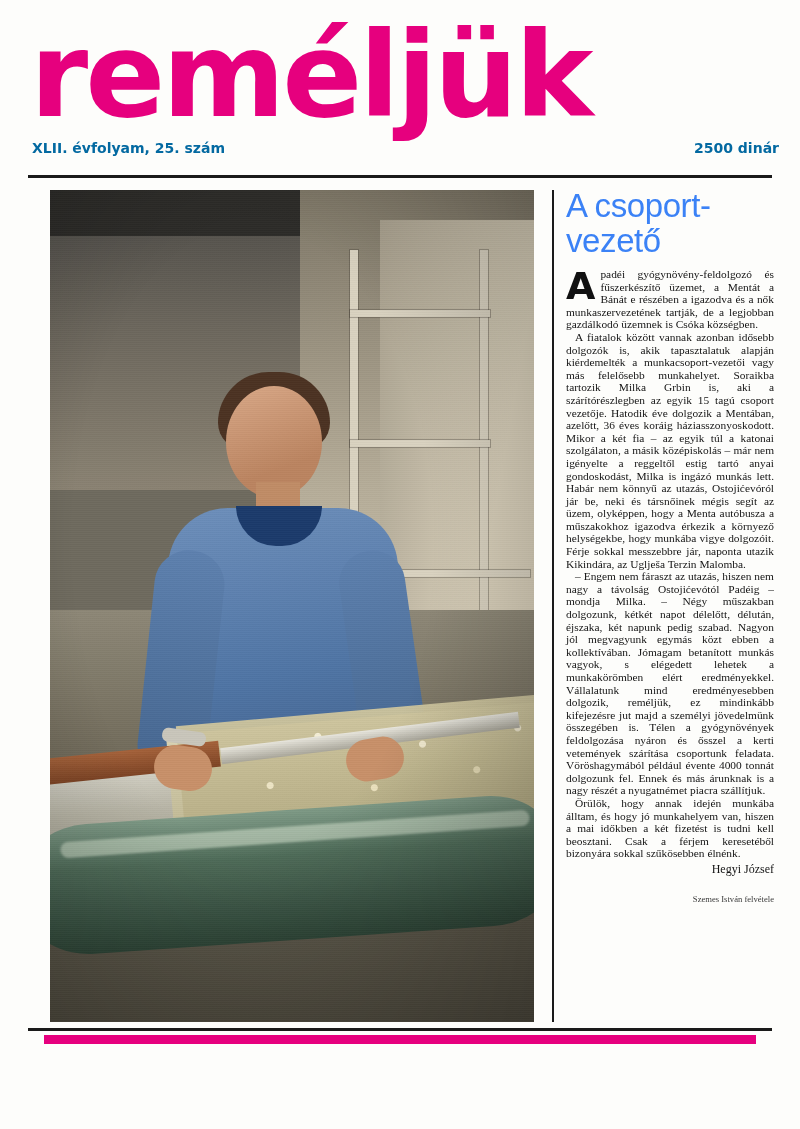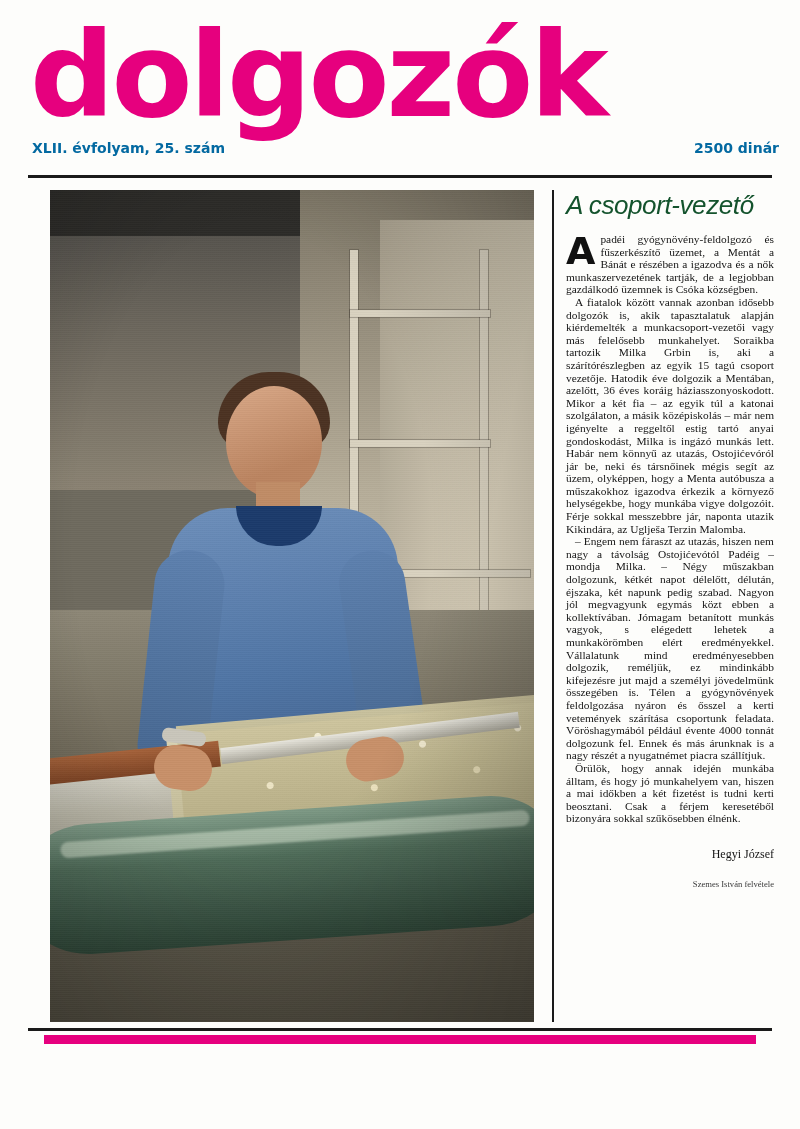--- a/index.html
+++ b/index.html
@@ -279,26 +279,25 @@
   .article {
     position: absolute;
     left: 538px;
     top: 6px;
     width: 208px;
     height: 834px;
   }
   .headline {
     font-family: "Liberation Sans", sans-serif;
     font-weight: normal;
-    font-size: 26px;
+    font-size: 33px;
     line-height: 35px;
-    color: #14532d;
+    color: #3b82f6;
     letter-spacing: -0.4px;
     margin: 0 0 10px 0;
-    font-style: italic;
   }
   .body-col {
     font-family: "Liberation Serif", serif;
     font-size: 11.4px;
     line-height: 12.6px;
     color: #141414;
     text-align: justify;
     hyphens: auto;
   }
   .body-col p {
@@ -311,21 +310,21 @@
   .dropcap {
     float: left;
     font-family: "DejaVu Sans", sans-serif;
     font-weight: bold;
     font-size: 38px;
     line-height: 32px;
     padding: 2px 5px 0 0;
     color: #111;
   }
   .signature {
-    margin-top: 22px;
+    margin-top: 2px;
     text-align: right;
     font-family: "Liberation Serif", serif;
     font-size: 12px;
     color: #141414;
   }
   .credit {
     text-align: right;
     font-family: "Liberation Serif", serif;
     font-size: 8.6px;
     color: #3a3a3a;
@@ -349,21 +348,21 @@
     height: 9px;
     background: #e6007e;
   }
 </style>
 </head>
 <body>
 
 <div class="page">
 
   <div class="masthead">
-    <div class="masthead-title">dolgozók</div>
+    <div class="masthead-title">reméljük</div>
   </div>
 
   <div class="issueline">
     <span class="vol">XLII. évfolyam, 25. szám</span>
     <span class="price">2500 dinár</span>
   </div>
 
   <div class="rule-top"></div>
 
   <div class="content">
@@ -408,21 +407,21 @@
 
     <div class="vdivider"></div>
 
     <div class="article">
       <h1 class="headline">A csoport-vezető</h1>
 
       <div class="body-col">
         <p class="first"><span class="dropcap">A</span><span>padéi gyógynövény-feldolgozó és fűszerkészítő üzemet, a Mentát a Bánát e részében a igazodva és a nők munkaszervezetének tartják, de a legjobban gazdálkodó üzemnek is Csóka községben.</span></p>
         <p><span>A fiatalok között vannak azonban idősebb dolgozók is, akik tapasztalatuk alapján kiérdemelték a munkacsoport-vezetői vagy más felelősebb munkahelyet. Soraikba tartozik Milka Grbin is, aki a szárítórészlegben az egyik 15 tagú csoport vezetője. Hatodik éve dolgozik a Mentában, azelőtt, 36 éves koráig háziasszonyoskodott. Mikor a két fia – az egyik túl a katonai szolgálaton, a másik középiskolás – már nem igényelte a reggeltől estig tartó anyai gondoskodást, Milka is ingázó munkás lett. Habár nem könnyű az utazás, Ostojićevóról jár be, neki és társnőinek mégis segít az üzem, olyképpen, hogy a Menta autóbusza a műszakokhoz igazodva érkezik a környező helységekbe, hogy munkába vigye dolgozóit. Férje sokkal messzebbre jár, naponta utazik Kikindára, az Uglješa Terzin Malomba.</span></p>
         <p><span>– Engem nem fáraszt az utazás, hiszen nem nagy a távolság Ostojićevótól Padéig – mondja Milka. – Négy műszakban dolgozunk, kétkét napot délelőtt, délután, éjszaka, két napunk pedig szabad. Nagyon jól megvagyunk egymás közt ebben a kollektívában. Jómagam betanított munkás vagyok, s elégedett lehetek a munkakörömben elért eredményekkel. Vállalatunk mind eredményesebben dolgozik, reméljük, ez mindinkább kifejezésre jut majd a személyi jövedelmünk összegében is. Télen a gyógynövények feldolgozása nyáron és ősszel a kerti vetemények szárítása csoportunk feladata. Vöröshagymából például évente 4000 tonnát dolgozunk fel. Ennek és más árunknak is a nagy részét a nyugatnémet piacra szállítjuk.</span></p>
-        <p><span>Örülök, hogy annak idején munkába álltam, és hogy jó munkahelyem van, hiszen a mai időkben a két fizetést is tudni kerti beosztani. Csak a férjem keresetéből bizonyára sokkal szűkösebben élnénk.</span></p>
+        <p><span>Örülök, hogy annak idején munkába álltam, és hogy jó munkahelyem van, hiszen a mai időkben a két fizetést is tudni kell beosztani. Csak a férjem keresetéből bizonyára sokkal szűkösebben élnénk.</span></p>
       </div>
 
       <div class="signature">Hegyi József</div>
       <div class="credit">Szemes István felvétele</div>
     </div>
   </div>
 
   <div class="rule-bottom"></div>
   <div class="rule-pink"></div>
 </div>

